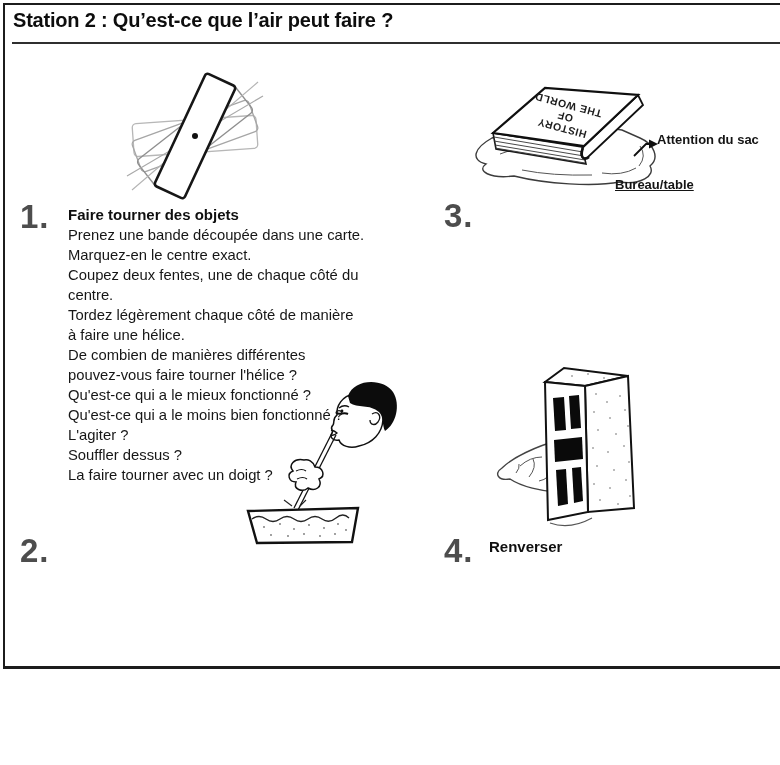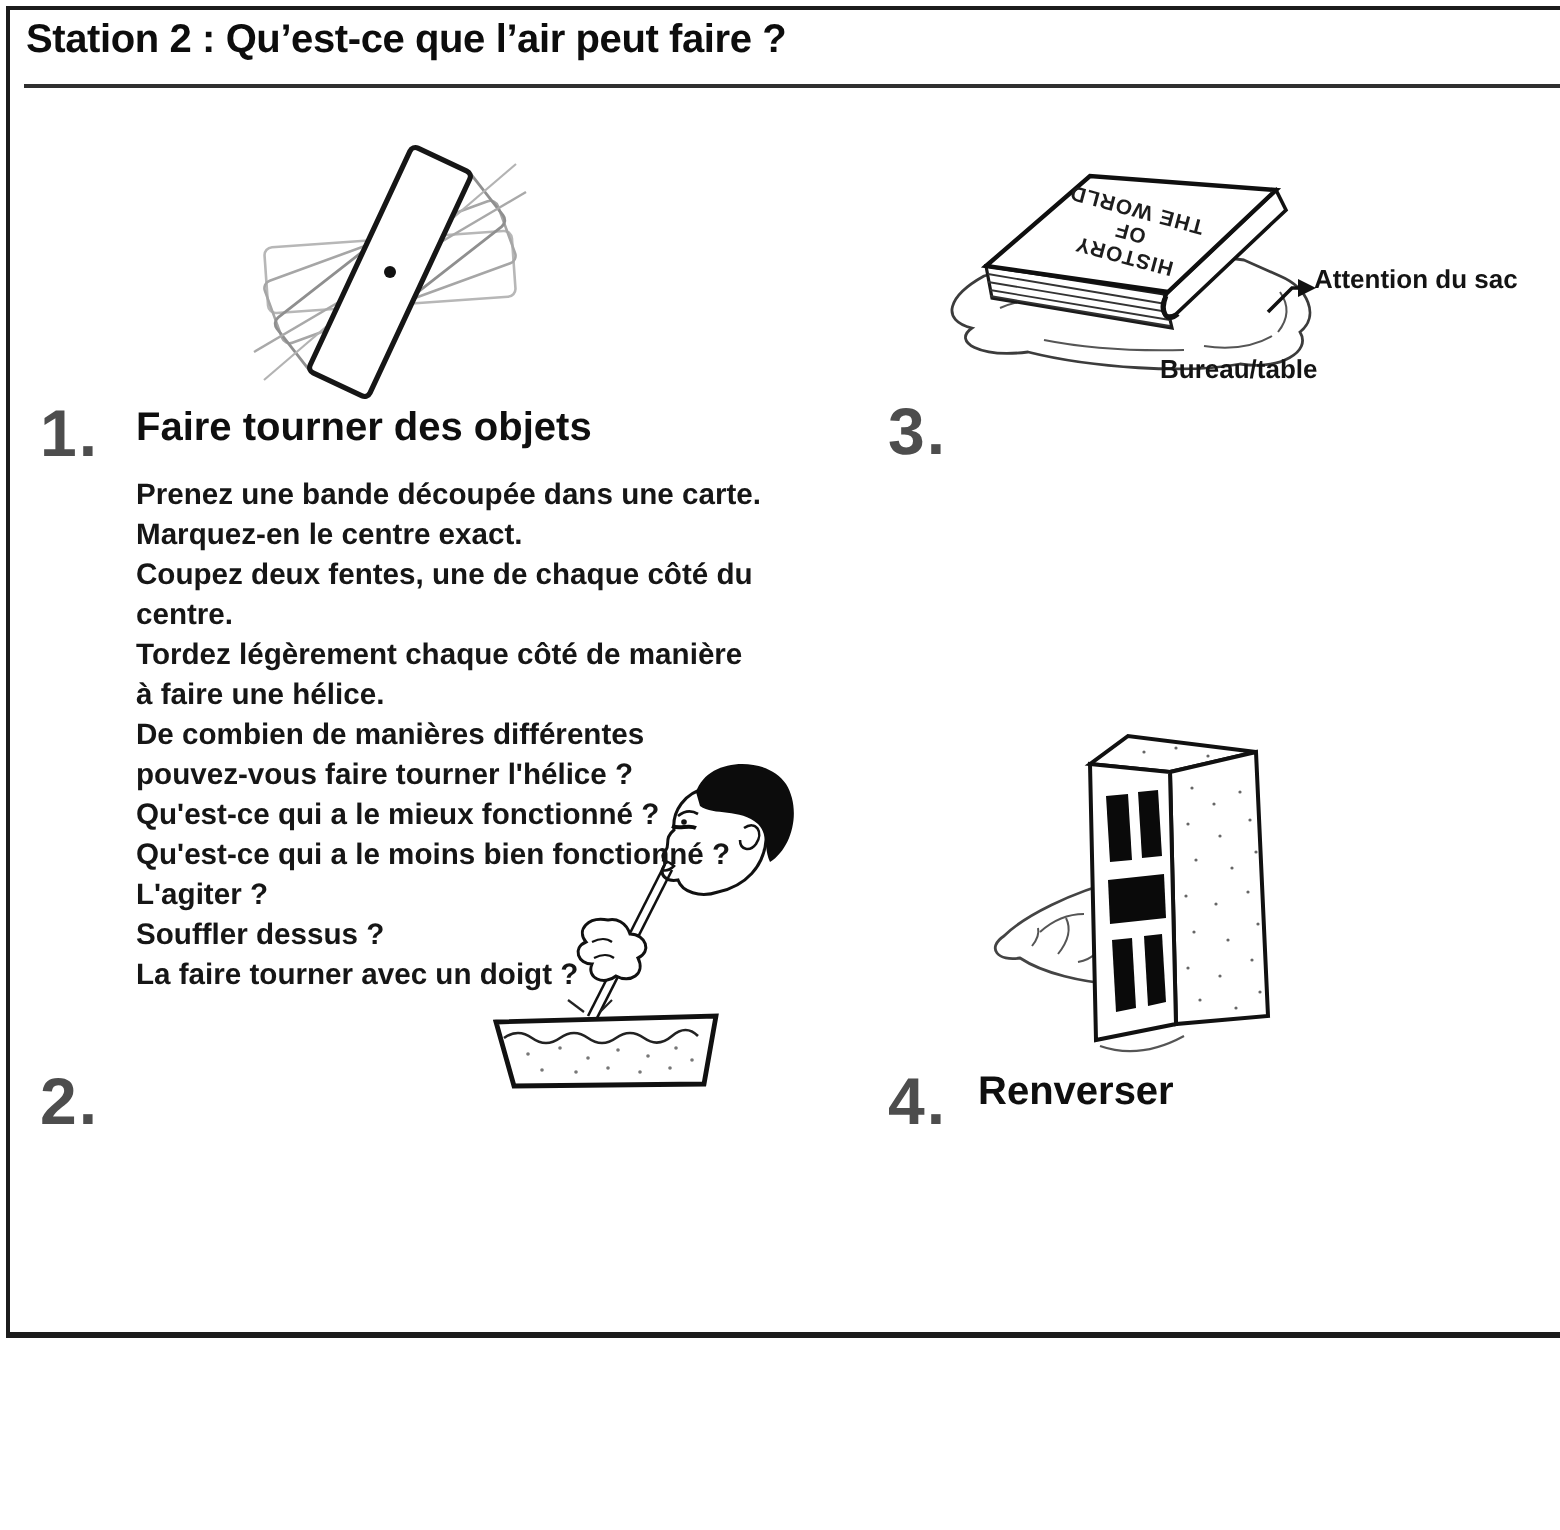--- a/index.html
+++ b/index.html
@@ -14,38 +14,38 @@
   .title{
     position:absolute;left:13px;top:9px;font-size:20px;font-weight:bold;
     letter-spacing:-0.2px;color:#0d0d0d;white-space:pre;
   }
   .title-rule{position:absolute;left:12px;right:16px;top:42px;height:2px;background:#2f2f2f;}
   .sec-number{
     position:absolute;font-size:33px;font-weight:bold;color:#4d4d4d;line-height:1;
     letter-spacing:1px;
   }
   .sec-text{position:absolute;}
-  .sec-heading{font-size:20px;font-weight:bold;line-height:21px;white-space:pre;color:#0f0f0f;}
-  .sec-body{font-size:14.8px;line-height:20px;white-space:pre;margin-top:13px;color:#161616;font-weight:bold;}
+  .sec-heading{font-size:15px;font-weight:bold;line-height:21px;white-space:pre;color:#0f0f0f;}
+  .sec-body{font-size:14.8px;line-height:20px;white-space:pre;margin-top:0;color:#161616;}
   .n1{left:20px;top:200px;}
   .n2{left:20px;top:534px;}
   .n3{left:444px;top:199px;}
   .n4{left:444px;top:534px;}
   .t1{left:68px;top:204px;}
   .t2{left:68px;top:536px;}
   .t3{left:489px;top:204px;}
   .t4{left:489px;top:536px;}
   .illus{position:absolute;}
   .spinner-pos{left:112px;top:58px;}
   .book-pos{left:462px;top:76px;}
   .boy-pos{left:236px;top:372px;}
   .brick-pos{left:476px;top:360px;}
   .fig-label{position:absolute;font-size:13px;font-weight:bold;color:#141414;white-space:pre;}
   .lbl-ouverture{left:657px;top:132px;}
-  .lbl-bureau{left:580px;top:177px;}
+  .lbl-bureau{left:615px;top:177px;text-decoration:underline;}
   .cover-text{font-size:10.5px;font-weight:bold;fill:#1d1d1d;letter-spacing:.6px;}
 </style>
 </head>
 <body>
 
 <div class="page">
   <div class="frame"></div>
 
   <div class="title">Station 2 : Qu’est-ce que l’air peut faire ?</div>
   <div class="title-rule"></div>

